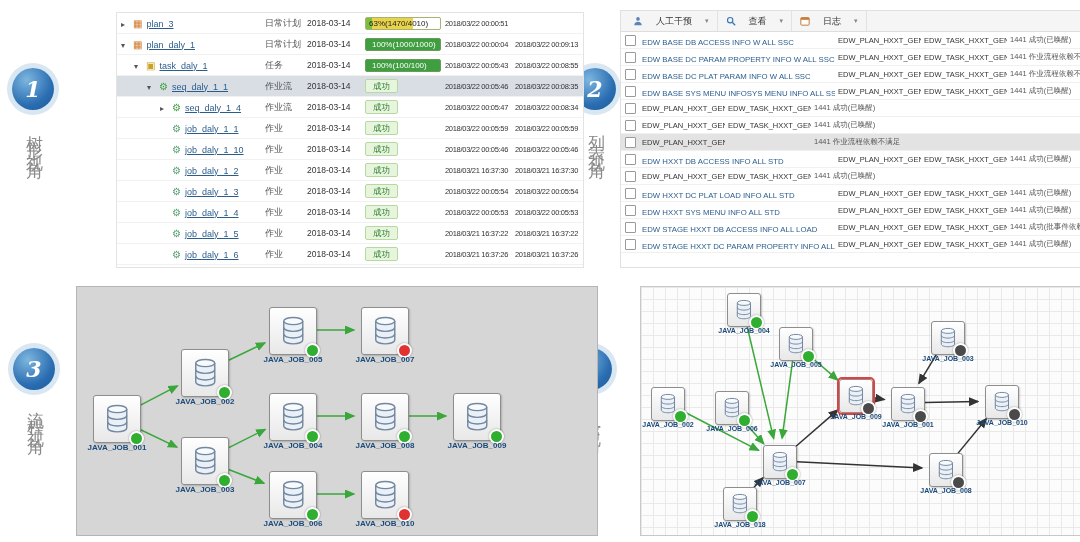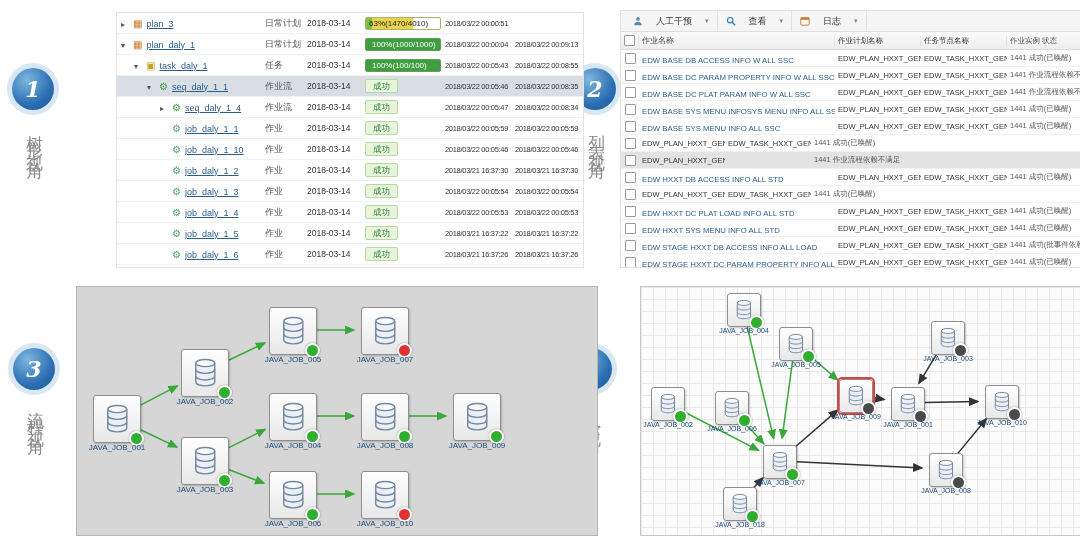--- a/index.html
+++ b/index.html
@@ -63,21 +63,21 @@
      background-size:12px 12px;}
   .canvas svg.edges{position:absolute;left:0;top:0;}
   .gnode{position:absolute;background:linear-gradient(#ffffff,#e8e8e8);border:1px solid #8e8e8e;border-radius:3px;
          display:flex;align-items:center;justify-content:center;box-shadow:1px 1px 2px rgba(0,0,0,.2);cursor:pointer;}
   .gnode.gsel{box-shadow:0 0 0 2px #e04040;}
   .dbwrap{display:flex;width:62%;height:72%;}
   .dbwrap svg{width:100%;height:100%;}
   .dot{position:absolute;right:-4px;bottom:-4px;width:11px;height:11px;border-radius:50%;
        border:2px solid #fff;box-shadow:0 0 2px rgba(0,0,0,.4);}
   .glabel{position:absolute;top:calc(100% + 1px);left:50%;transform:translateX(-50%);
-          font-size:8px;font-weight:normal;color:#1a4a7a;white-space:nowrap;}
+          font-size:8px;font-weight:bold;color:#1a4a7a;white-space:nowrap;}
   #lineage-canvas .glabel{font-size:7px;}
 </style>
 </head>
 <body>
 
 <div class="page">
 
   <div class="badge b1">1</div>
   <div class="vlabel v1">树形视角</div>
 
@@ -223,29 +223,20 @@
       </span>
       <span class="titem">
         <svg viewBox="0 0 12 12">
             <rect x="1" y="2" width="10" height="9" rx="1" fill="#fff" stroke="#c77b3a" stroke-width="1.2"></rect>
             <rect x="1" y="2" width="10" height="2.6" fill="#c77b3a"></rect>
           </svg>
         <span>日志</span>
         <span class="caret">▾</span>
       </span>
     </div>
-    <div class="lheader" id="list-header">
-        <div class="lcell lc-cb">
-          <span class="cb"></span>
-        </div>
-        <div class="lcell lc0">作业名称</div>
-        <div class="lcell lc1">作业计划名称</div>
-        <div class="lcell lc2">任务节点名称</div>
-        <div class="lcell lc3">作业实例 状态</div>
-      </div>
     <div id="list-rows">
         <div class="lrow">
           <div class="lcell lc-cb">
             <span class="cb"></span>
           </div>
           <div class="lcell lc0"><span class="llink">EDW BASE DB ACCESS INFO W ALL SSC</span></div>
           <div class="lcell lc1">EDW_PLAN_HXXT_GENER</div>
           <div class="lcell lc2">EDW_TASK_HXXT_GENER</div>
           <div class="lcell lc3">1441 成功(已唤醒)</div>
         </div>
@@ -273,21 +264,20 @@
           </div>
           <div class="lcell lc0"><span class="llink">EDW BASE SYS MENU INFOSYS MENU INFO ALL SSC</span></div>
           <div class="lcell lc1">EDW_PLAN_HXXT_GENER</div>
           <div class="lcell lc2">EDW_TASK_HXXT_GENER</div>
           <div class="lcell lc3">1441 成功(已唤醒)</div>
         </div>
         <div class="lrow">
           <div class="lcell lc-cb">
             <span class="cb"></span>
           </div>
-          <div class="lcell lc0"><span class="llink">EDW BASE SYS MENU INFO ALL SSC</span></div>
           <div class="lcell lc1">EDW_PLAN_HXXT_GENER</div>
           <div class="lcell lc2">EDW_TASK_HXXT_GENER</div>
           <div class="lcell lc3">1441 成功(已唤醒)</div>
         </div>
         <div class="lrow">
           <div class="lcell lc-cb">
             <span class="cb"></span>
           </div>
           <div class="lcell lc1">EDW_PLAN_HXXT_GENER</div>
           <div class="lcell lc2">EDW_TASK_HXXT_GENER</div>

